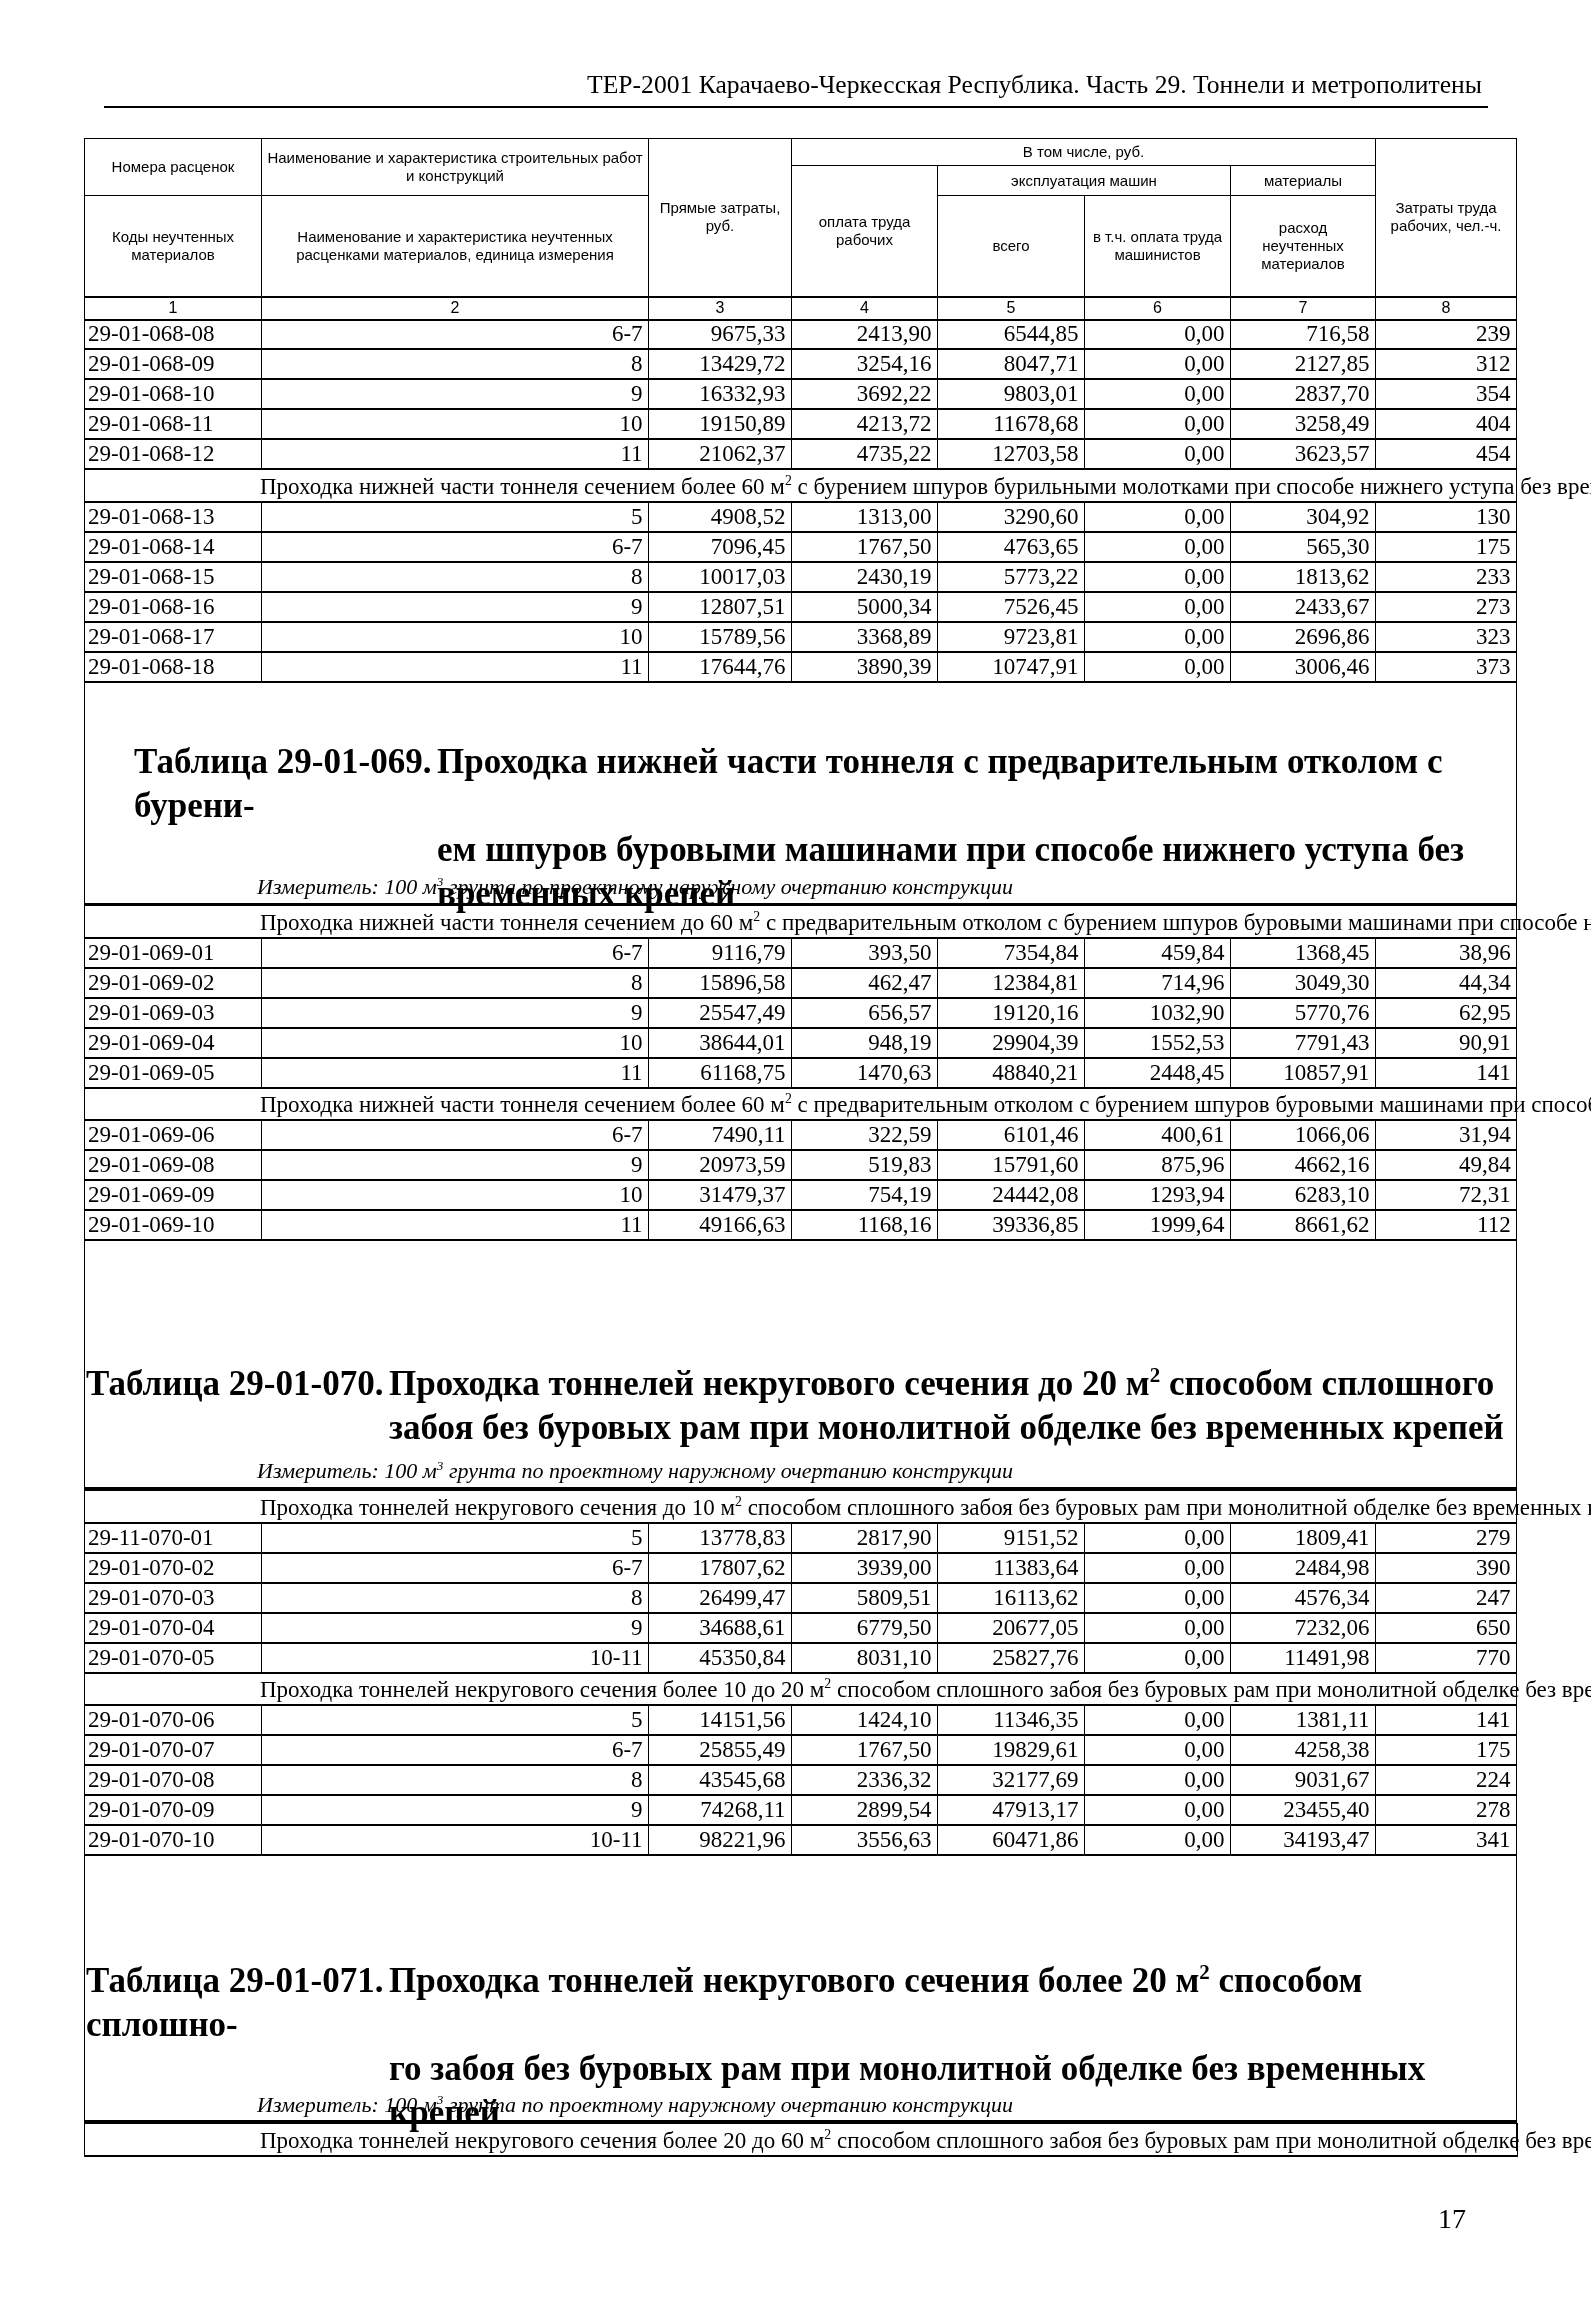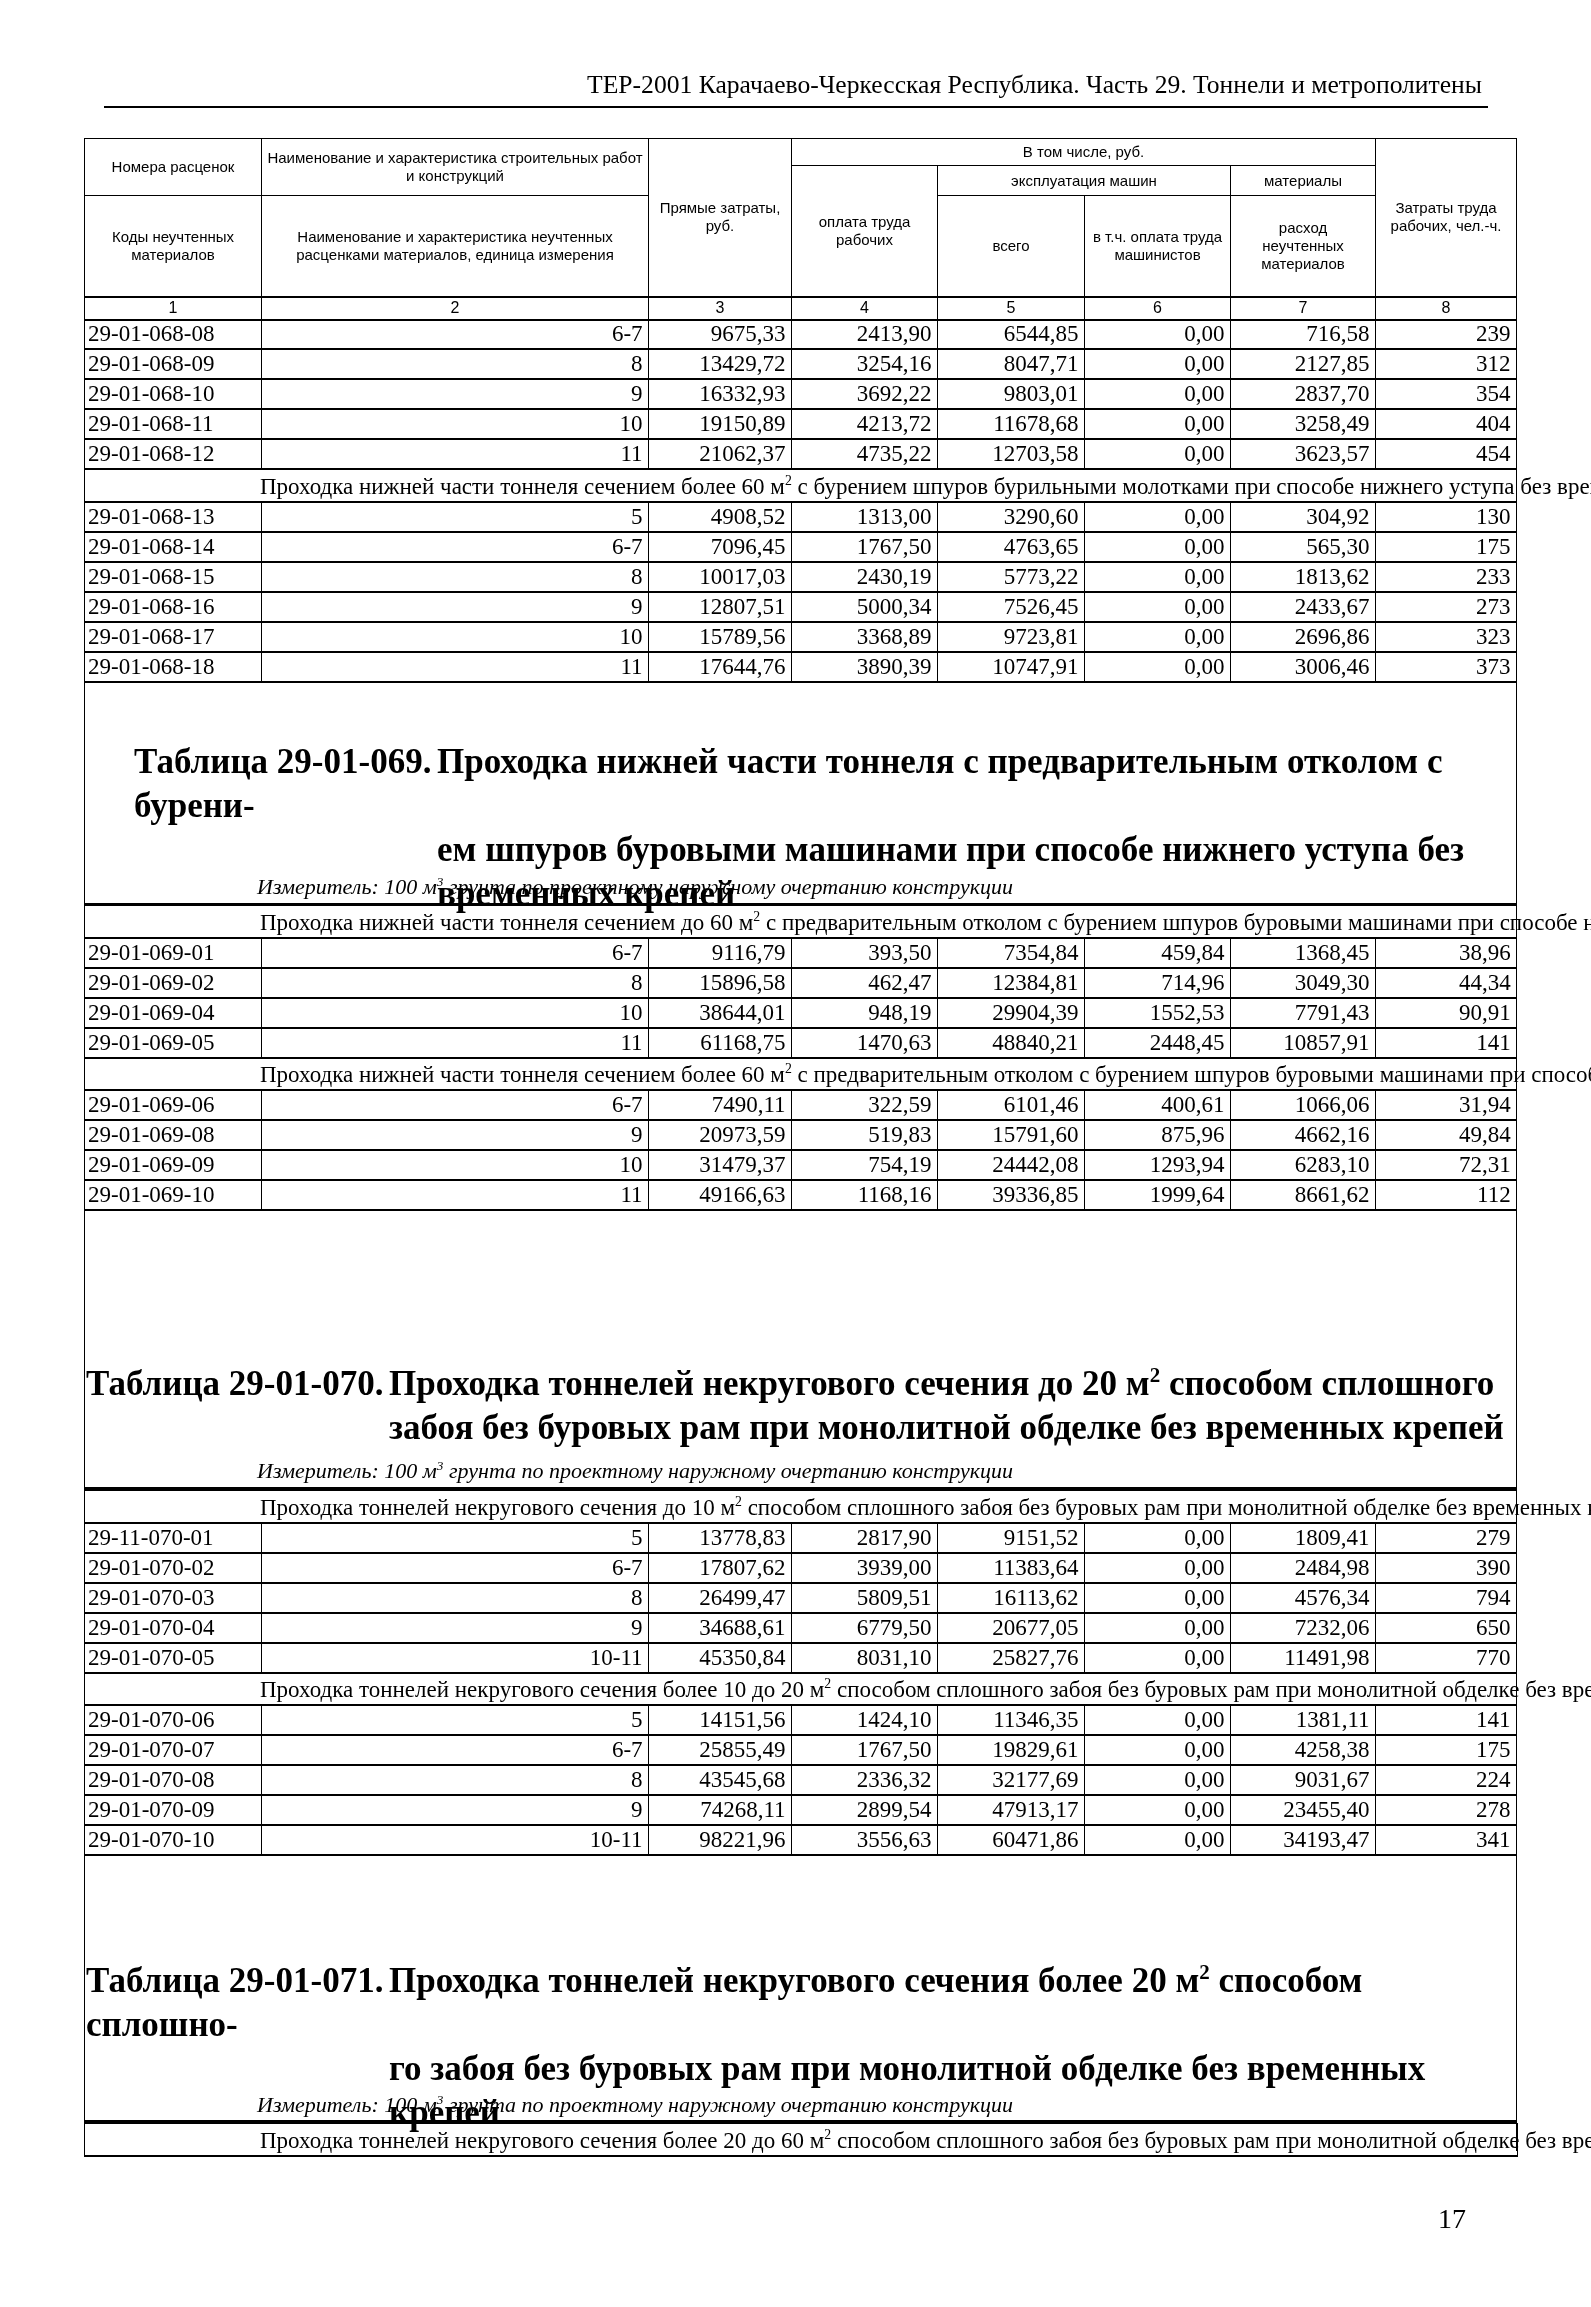--- a/index.html
+++ b/index.html
@@ -246,20 +246,30 @@
         <td class="code">29-01-069-02</td>
         <td class="grp">8</td>
         <td class="num">15896,58</td>
         <td class="num">462,47</td>
         <td class="num">12384,81</td>
         <td class="num">714,96</td>
         <td class="num">3049,30</td>
         <td class="num">44,34</td>
       </tr>
       <tr>
+        <td class="code">29-01-069-03</td>
+        <td class="grp">9</td>
+        <td class="num">25547,49</td>
+        <td class="num">656,57</td>
+        <td class="num">19120,16</td>
+        <td class="num">1032,90</td>
+        <td class="num">5770,76</td>
+        <td class="num">62,95</td>
+      </tr>
+      <tr>
         <td class="code">29-01-069-04</td>
         <td class="grp">10</td>
         <td class="num">38644,01</td>
         <td class="num">948,19</td>
         <td class="num">29904,39</td>
         <td class="num">1552,53</td>
         <td class="num">7791,43</td>
         <td class="num">90,91</td>
       </tr>
       <tr>
@@ -366,21 +376,21 @@
         <td class="num">390</td>
       </tr>
       <tr>
         <td class="code">29-01-070-03</td>
         <td class="grp">8</td>
         <td class="num">26499,47</td>
         <td class="num">5809,51</td>
         <td class="num">16113,62</td>
         <td class="num">0,00</td>
         <td class="num">4576,34</td>
-        <td class="num">794</td>
+        <td class="num">247</td>
       </tr>
       <tr>
         <td class="code">29-01-070-04</td>
         <td class="grp">9</td>
         <td class="num">34688,61</td>
         <td class="num">6779,50</td>
         <td class="num">20677,05</td>
         <td class="num">0,00</td>
         <td class="num">7232,06</td>
         <td class="num">650</td>

